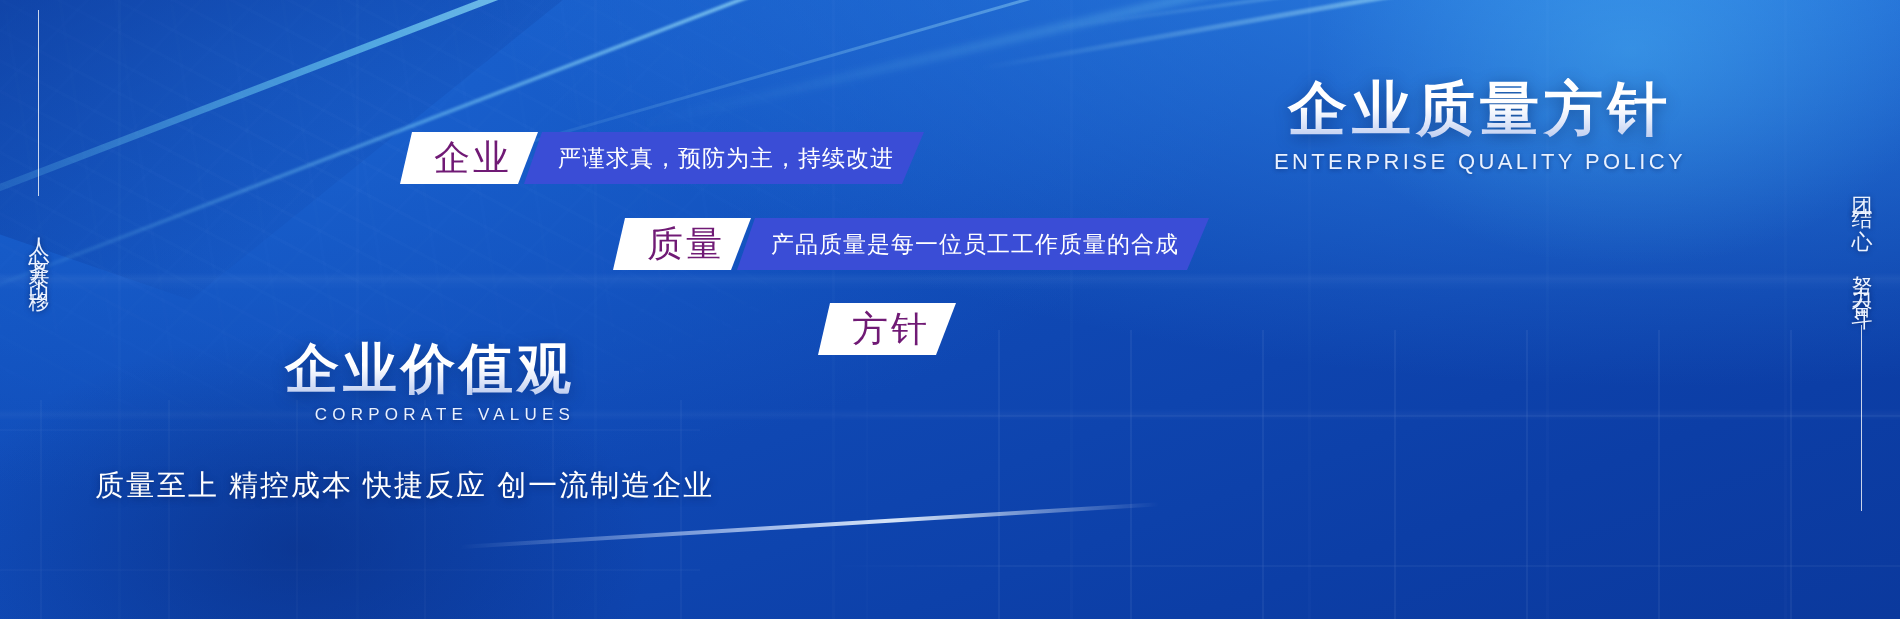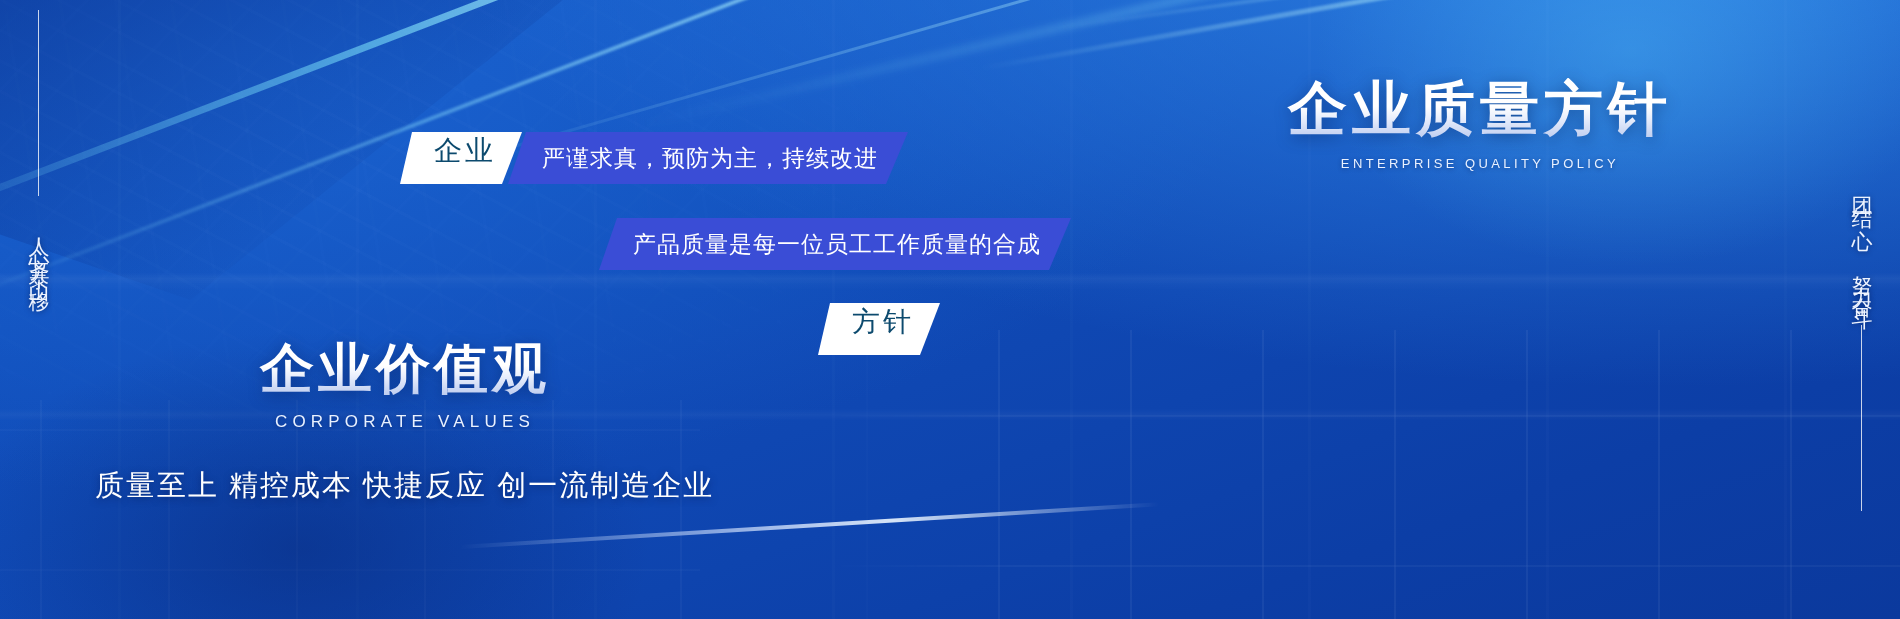--- a/index.html
+++ b/index.html
@@ -123,45 +123,45 @@
   .big-cn{
     font-family:"DejaVu Sans","Liberation Sans",sans-serif;
     font-weight:700; font-size:59px; letter-spacing:5px; line-height:1.06;
     background:linear-gradient(to bottom,#ffffff 0%,#ffffff 45%,#e6ecfb 66%,#b9c9ee 100%);
     -webkit-background-clip:text; background-clip:text;
     color:transparent; -webkit-text-fill-color:transparent;
     filter:drop-shadow(0 3px 8px rgba(2,22,78,.45));
     white-space:nowrap;
   }
   .sub-en{
-    margin-top:15px;
-    font-size:13px; letter-spacing:3.4px; color:#e9f1ff; font-weight:400;
+    margin-top:8px;
+    font-size:22px; letter-spacing:3.4px; color:#e9f1ff; font-weight:400;
     text-shadow:0 1px 4px rgba(2,22,78,.45);
     white-space:nowrap;
   }
 
   
-  #values-block{ position:absolute; left:235px; top:340px; width:340px; text-align:center; }
+  #values-block{ position:absolute; left:235px; top:340px; width:340px; text-align:right; }
   #values-block .big-cn{ font-size:54px; letter-spacing:4px; }
   #values-block .sub-en{ font-size:17px; letter-spacing:5.2px; }
   #values-tagline{
     position:absolute; left:95px; top:466px;
     font-size:29px; letter-spacing:2px; color:#ffffff; font-weight:400;
     text-shadow:0 2px 7px rgba(2,22,78,.5);
     white-space:nowrap;
   }
 
   
   .tagrow{ position:absolute; display:flex; align-items:stretch; height:52px; }
   .tag-label{
     position:relative;
     background:#ffffff;
-    color:#0c4a6e;
-    font-size:28px; letter-spacing:3px; font-weight:400;
-    display:flex; align-items:flex-start; justify-content:center;
+    color:#701a75;
+    font-size:36px; letter-spacing:3px; font-weight:400;
+    display:flex; align-items:center; justify-content:center;
     padding:0 26px 0 34px;
     clip-path:polygon(12px 0, 100% 0, calc(100% - 20px) 100%, 0 100%);
     filter:drop-shadow(0 2px 6px rgba(2,20,70,.35));
     z-index:3;
   }
   .tag-label .pointer{
     position:absolute; left:28px; bottom:-11px; width:0; height:0;
     border-left:9px solid transparent; border-right:9px solid transparent;
     border-top:11px solid #ffffff;
   }
@@ -227,20 +227,24 @@
       <span>企业</span>
       <span class="pointer"></span>
     </div>
     <div class="tag-body">
       <span>严谨求真，预防为主，持续改进</span>
       <span class="pointer"></span>
     </div>
   </div>
 
   <div class="tagrow" id="tagrow-1">
+    <div class="tag-label">
+      <span>质量</span>
+      <span class="pointer"></span>
+    </div>
     <div class="tag-body">
       <span>产品质量是每一位员工工作质量的合成</span>
       <span class="pointer"></span>
     </div>
   </div>
 
   <div class="tagrow" id="tagrow-2">
     <div class="tag-label">
       <span>方针</span>
       <span class="pointer"></span>

